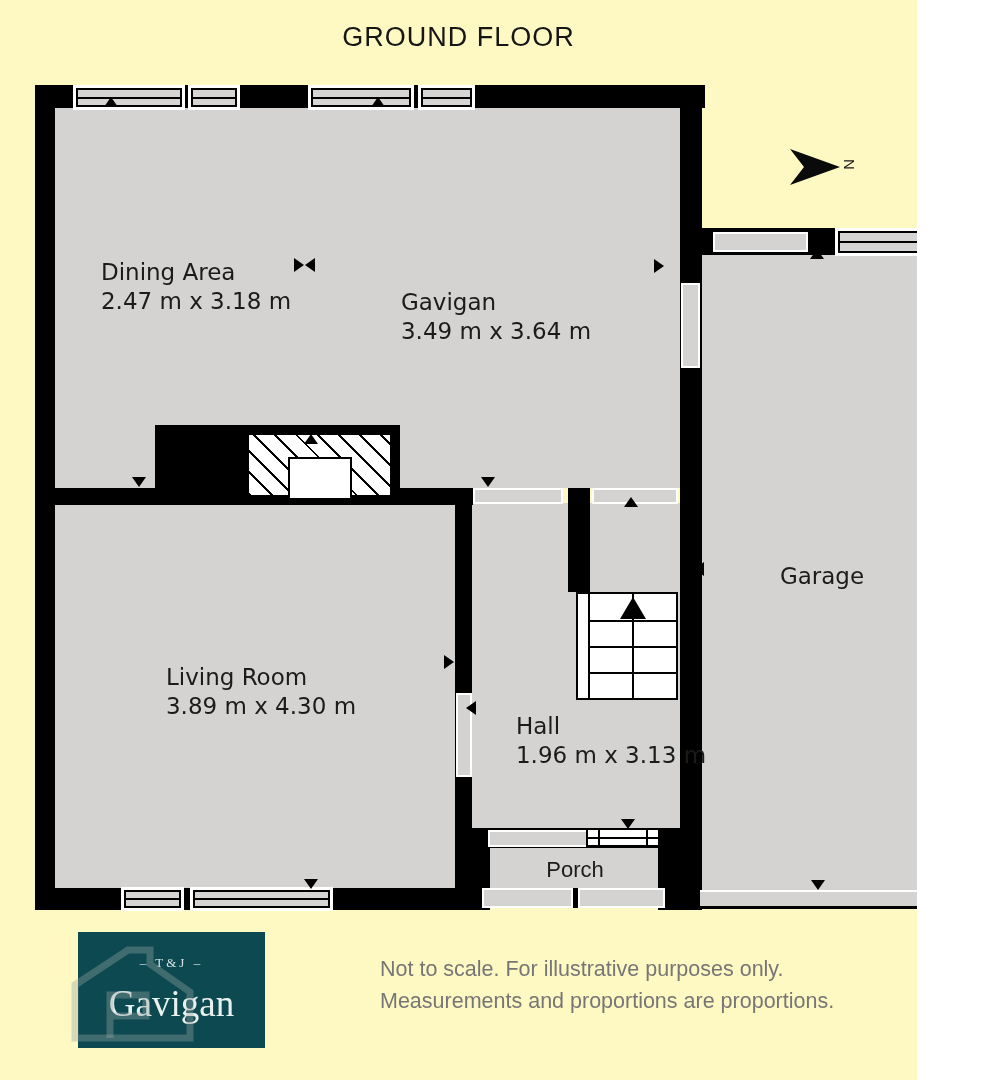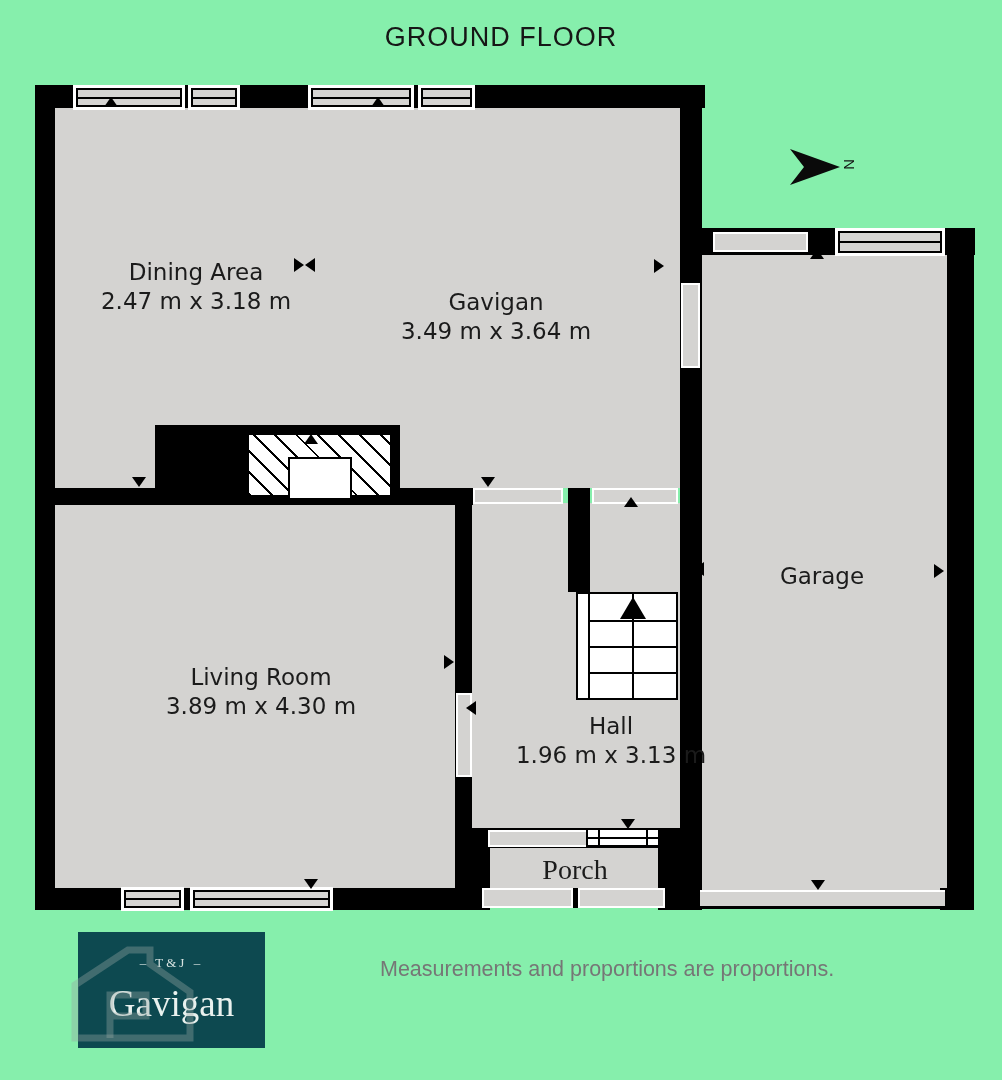--- a/index.html
+++ b/index.html
@@ -1,41 +1,41 @@
 <!DOCTYPE html>
 <html style="--wall: #000000; --floor: #d4d3d1; --logo_bg: #0d4950; --logo_text: #e9f1ee; --disclaimer_text: #767676; --title_text: #161616;"><head>
 <meta charset="utf-8">
 <style>
   :root{
     --wall:#000000; --floor:#d4d3d1; --win:#d6d5d3;
     --logo_bg:#0d4950; --logo_text:#e9f1ee; --disclaimer_text:#767676; --title_text:#161616;
   }
   html,body{margin:0;padding:0;background:#fff;}
-  .canvas{position:relative;width:1002px;height:1080px;background:#86efac;overflow:hidden;
-          font-family:"DejaVu Sans",sans-serif;}
+  .canvas{position:relative;width:908px;height:1080px;background:#fef9c3;overflow:hidden;
+          font-family:"DejaVu Sans",sans-serif;padding-left:9px;}
   .abs{position:absolute;}
   .title{position:absolute;left:50%;top:22px;transform:translateX(-50%);
          font-family:"Liberation Sans",sans-serif;font-size:27px;letter-spacing:1px;
          color:var(--title_text);white-space:nowrap;}
   .floor{position:absolute;background:var(--floor);}
   .wall{position:absolute;background:var(--wall);}
   
   .win{position:absolute;background:var(--win);border:2px solid #000;box-shadow:0 0 0 3px #fff;box-sizing:border-box;}
   .win.h::after{content:"";position:absolute;left:-1px;right:-1px;top:50%;height:2px;margin-top:-1px;background:#000;}
   
   .open{position:absolute;background:var(--floor);border:2px solid #fff;box-sizing:border-box;}
   
   .tri{position:absolute;width:0;height:0;border:7px solid transparent;}
   .tri.up{border-bottom:10px solid #000;border-top:0;}
   .tri.down{border-top:10px solid #000;border-bottom:0;}
   .tri.left{border-right:10px solid #000;border-left:0;}
   .tri.right{border-left:10px solid #000;border-right:0;}
-  .room-label{position:absolute;transform:translateX(-50%);text-align:center;
+  .room-label{position:absolute;transform:translateX(-50%);text-align:left;
               color:#1b1b1b;font-size:23px;line-height:29px;white-space:nowrap;}
-  .porch-label{font-family:Liberation Serif, serif;font-size:28px;}
+  .porch-label{font-family:Liberation Sans, sans-serif;font-size:22px;}
   .hatch{position:absolute;background:#fff;border:2px solid #000;box-sizing:border-box;
          background-image:repeating-linear-gradient(45deg,#000 0 2px,transparent 2px 15px);}
   .fireplace{position:absolute;background:#fff;border:2px solid #000;box-sizing:border-box;}
   .stairs{position:absolute;background:#fff;border:2px solid #000;box-sizing:border-box;}
   .stairs .stringer{position:absolute;left:10px;top:0;bottom:0;width:2px;background:#000;}
   .stairs .tread{position:absolute;left:12px;right:0;height:2px;background:#000;}
   .stairs .midline{position:absolute;left:54px;top:0;bottom:0;width:2px;background:#000;}
   .stairs .uparrow{position:absolute;left:42px;top:3px;width:0;height:0;
                    border-left:13px solid transparent;border-right:13px solid transparent;
                    border-bottom:22px solid #000;}
@@ -171,16 +171,17 @@
     <div class="logo-name">Gavigan</div>
   </div>
   <svg class="abs" style="left:50px;top:940px;" width="205" height="102">
     <g fill="none" stroke="rgba(150,165,163,0.38)" stroke-width="7">
       <path d="M25 98 V45 L78 10 H100 V24 L140 52 V98 Z"></path>
       <path d="M60 98 V55 H96 V76 H60"></path>
     </g>
   </svg>
 
   <div class="disclaimer">
+    <div>Not to scale. For illustrative purposes only.</div>
     <div>Measurements and proportions are proportions.</div>
   </div>
 
 </div>
 
 </body></html>

